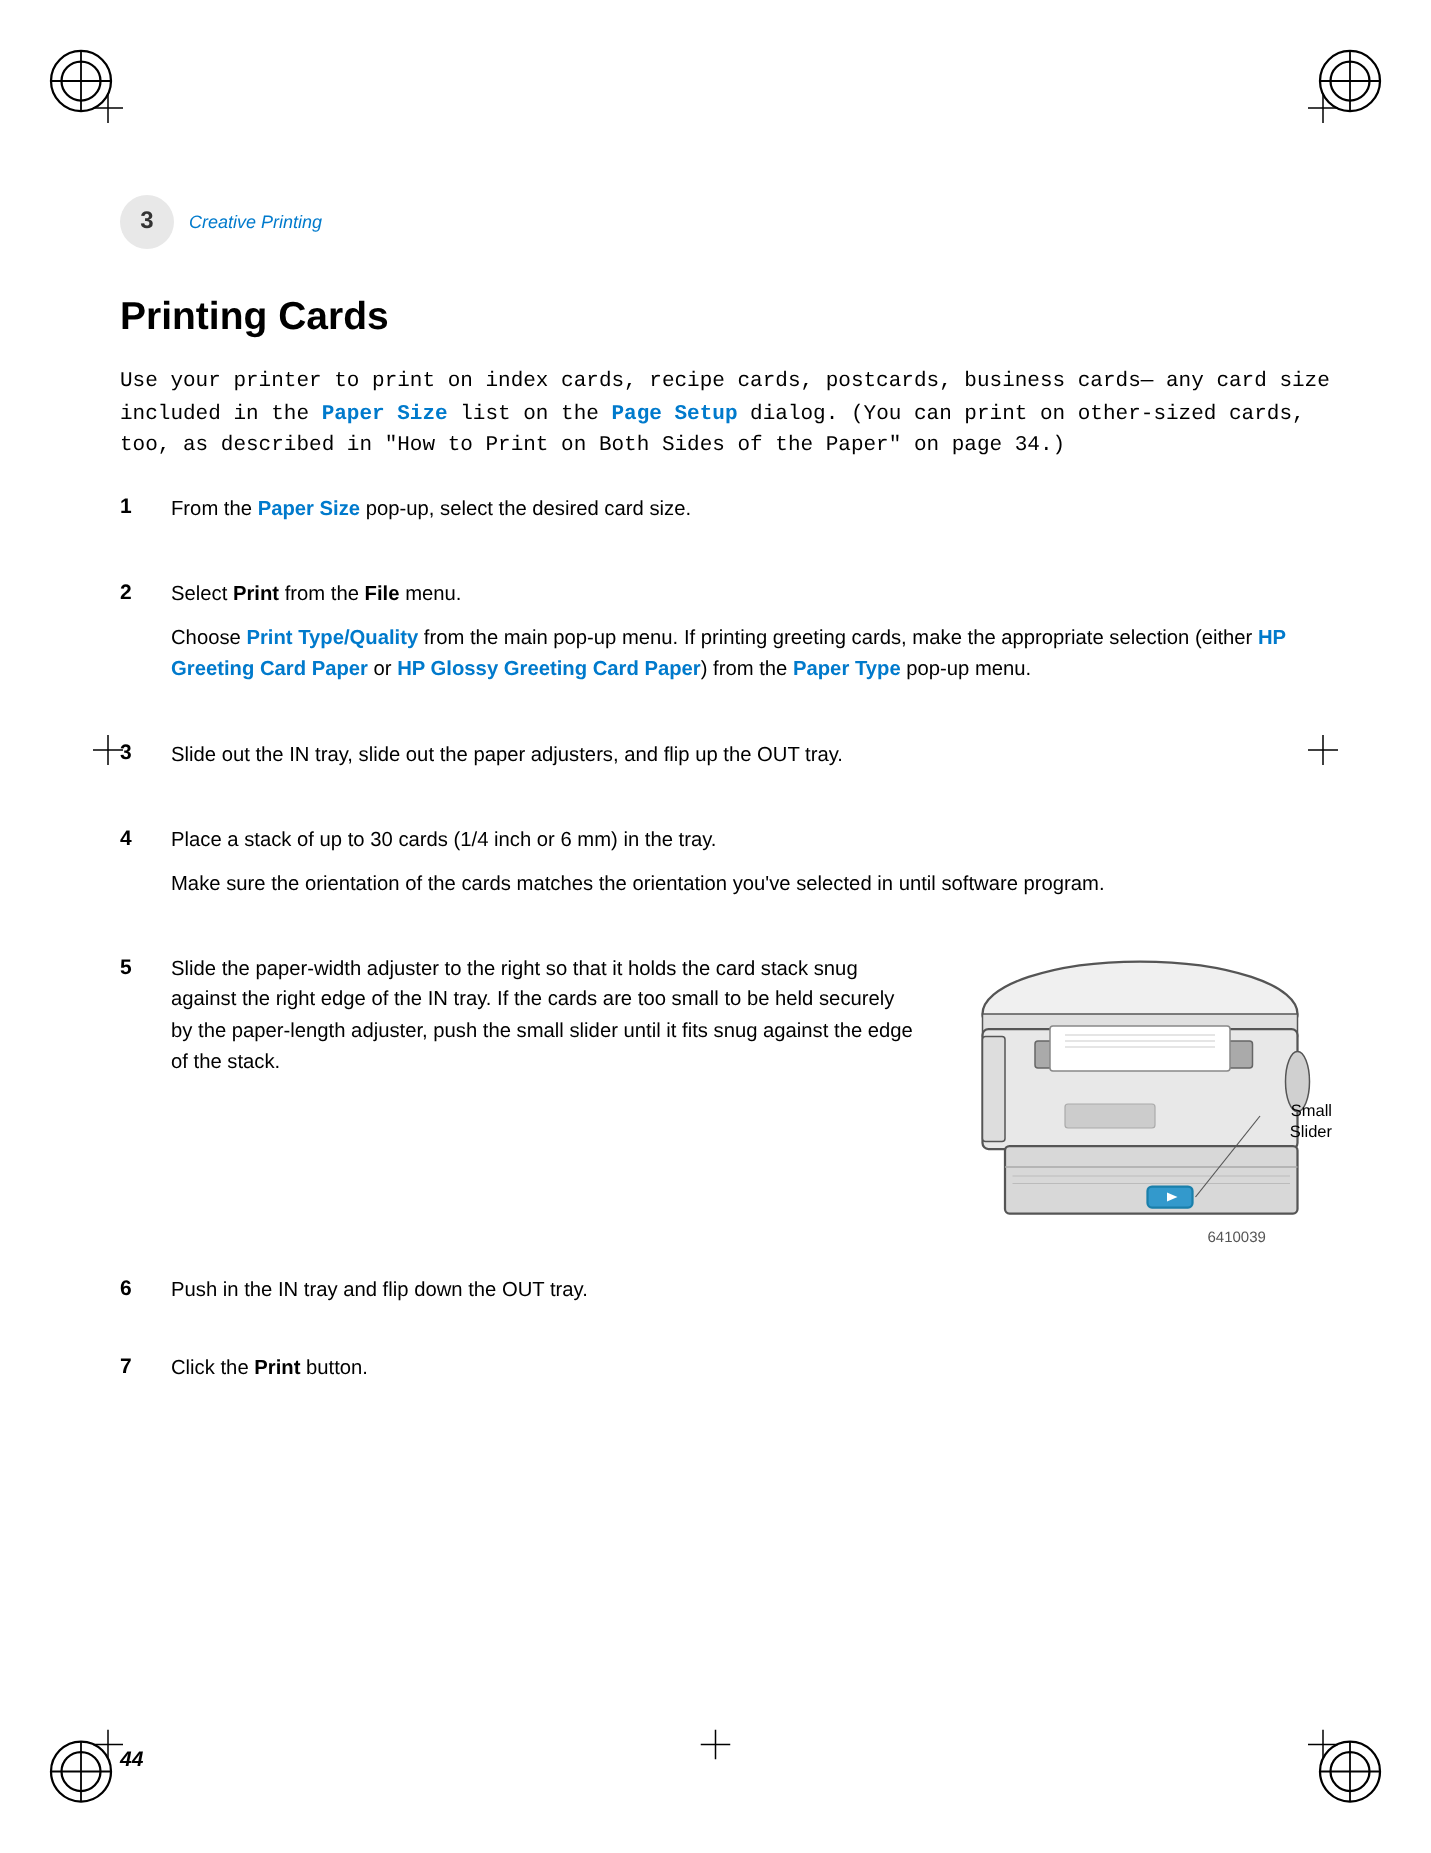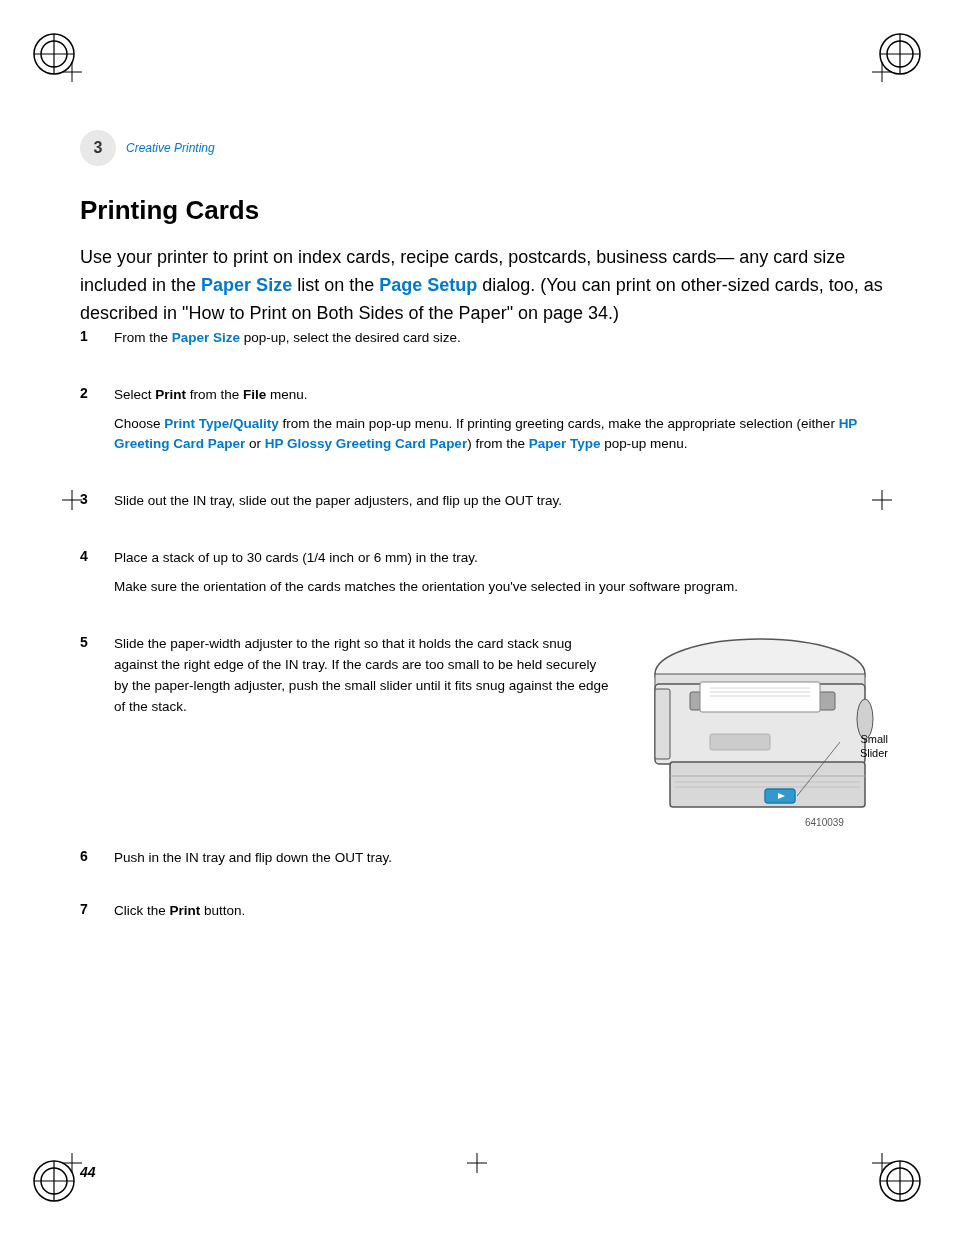--- a/index.html
+++ b/index.html
@@ -95,23 +95,25 @@
 
     .section-title {
       font-size: 26px;
       font-weight: bold;
       color: #000;
       margin-bottom: 18px;
       font-family: 'Arial', sans-serif;
     }
 
     .intro-text {
-      font-size: 18px;
+      font-size: 14px;
       line-height: 1.55;
+      margin-bottom: 20px;
       margin-left: 0;
+      font-family: Liberation Mono, monospace;
     }
 
     .steps {
       margin-left: 0;
     }
 
     .step {
       display: flex;
       gap: 16px;
       margin-bottom: 16px;
@@ -311,21 +313,21 @@
       </div>
 
       <div class="step">
         <span class="step-number">4</span>
         <div class="step-content">
           <p class="step-main">
             Place a stack of up to 30 cards (1/4 inch or 6 mm) in the tray.
           </p>
           <p class="step-main" style="margin-bottom: 20px;">
             Make sure the orientation of the cards matches the orientation you've selected
-            in your software program.
+            in until software program.
           </p>
         </div>
       </div>
 
       <div class="step">
         <span class="step-number">5</span>
         <div class="step-content">
           <div class="step5-layout">
             <div class="step5-text">
               <p class="step-main" style="margin-bottom:20px;">

